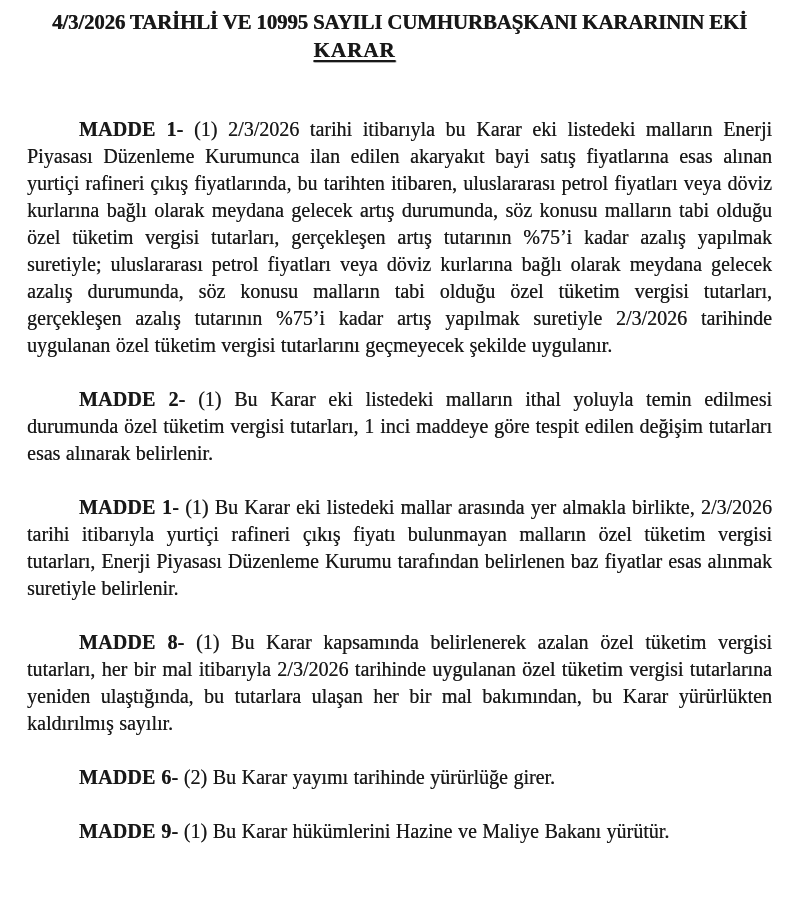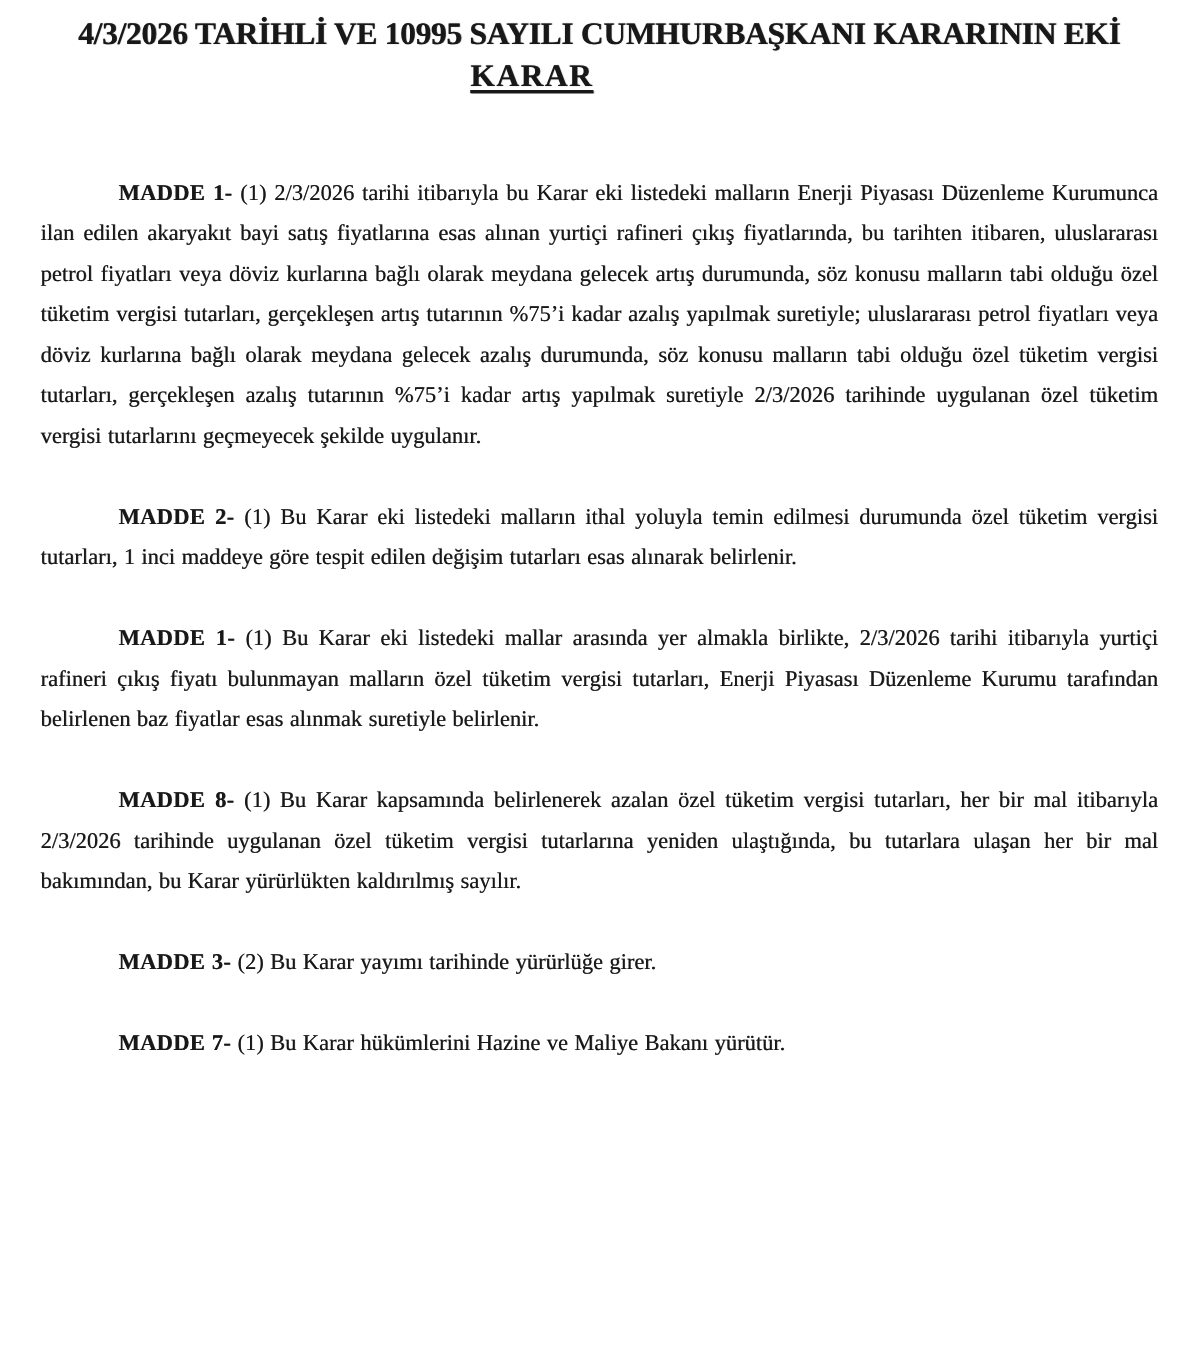--- a/index.html
+++ b/index.html
@@ -35,21 +35,21 @@
     letter-spacing: 1px;
     text-decoration: underline;
     text-underline-offset: 3px;
     text-decoration-thickness: 2px;
     transform: translateX(-45px);
     text-shadow: 0.4px 0.4px 0.5px rgba(30,30,30,0.85);
   }
   .title-block { position: relative; }
   .title-center { text-align: center; text-decoration: underline; }
   p.article {
-    font-size: 15px;
+    font-size: 20px;
     line-height: 27px;
     text-align: justify;
     text-indent: 52px;
     margin: 0 0 27px 0;
     word-spacing: 0.5px;
     text-shadow: 0.3px 0.3px 0.4px rgba(40,40,40,0.75);
   }
   p.article b {
     font-weight: bold;
     letter-spacing: 0.2px;
@@ -69,17 +69,17 @@
 
   <p class="article"><b>MADDE 1-</b><span> (1) 2/3/2026 tarihi itibarıyla bu Karar eki listedeki malların Enerji Piyasası Düzenleme Kurumunca ilan edilen akaryakıt bayi satış fiyatlarına esas alınan yurtiçi rafineri çıkış fiyatlarında, bu tarihten itibaren, uluslararası petrol fiyatları veya döviz kurlarına bağlı olarak meydana gelecek artış durumunda, söz konusu malların tabi olduğu özel tüketim vergisi tutarları, gerçekleşen artış tutarının %75’i kadar azalış yapılmak suretiyle; uluslararası petrol fiyatları veya döviz kurlarına bağlı olarak meydana gelecek azalış durumunda, söz konusu malların tabi olduğu özel tüketim vergisi tutarları, gerçekleşen azalış tutarının %75’i kadar artış yapılmak suretiyle 2/3/2026 tarihinde uygulanan özel tüketim vergisi tutarlarını geçmeyecek şekilde uygulanır.</span></p>
 
   <p class="article"><b>MADDE 2-</b><span> (1) Bu Karar eki listedeki malların ithal yoluyla temin edilmesi durumunda özel tüketim vergisi tutarları, 1 inci maddeye göre tespit edilen değişim tutarları esas alınarak belirlenir.</span></p>
 
   <p class="article"><b>MADDE 1-</b><span> (1) Bu Karar eki listedeki mallar arasında yer almakla birlikte, 2/3/2026 tarihi itibarıyla yurtiçi rafineri çıkış fiyatı bulunmayan malların özel tüketim vergisi tutarları, Enerji Piyasası Düzenleme Kurumu tarafından belirlenen baz fiyatlar esas alınmak suretiyle belirlenir.</span></p>
 
   <p class="article"><b>MADDE 8-</b><span> (1) Bu Karar kapsamında belirlenerek azalan özel tüketim vergisi tutarları, her bir mal itibarıyla 2/3/2026 tarihinde uygulanan özel tüketim vergisi tutarlarına yeniden ulaştığında, bu tutarlara ulaşan her bir mal bakımından, bu Karar yürürlükten kaldırılmış sayılır.</span></p>
 
 
-  <p class="article"><b>MADDE 3-</b><span> (2) Bu Karar yayımı tarihinde yürürlüğe girer.</span></p>
+  <p class="article"><b>MADDE 6-</b><span> (2) Bu Karar yayımı tarihinde yürürlüğe girer.</span></p>
 
-  <p class="article"><b>MADDE 7-</b><span> (1) Bu Karar hükümlerini Hazine ve Maliye Bakanı yürütür.</span></p>
+  <p class="article"><b>MADDE 9-</b><span> (1) Bu Karar hükümlerini Hazine ve Maliye Bakanı yürütür.</span></p>
 
 </div>
 
 </body></html>

